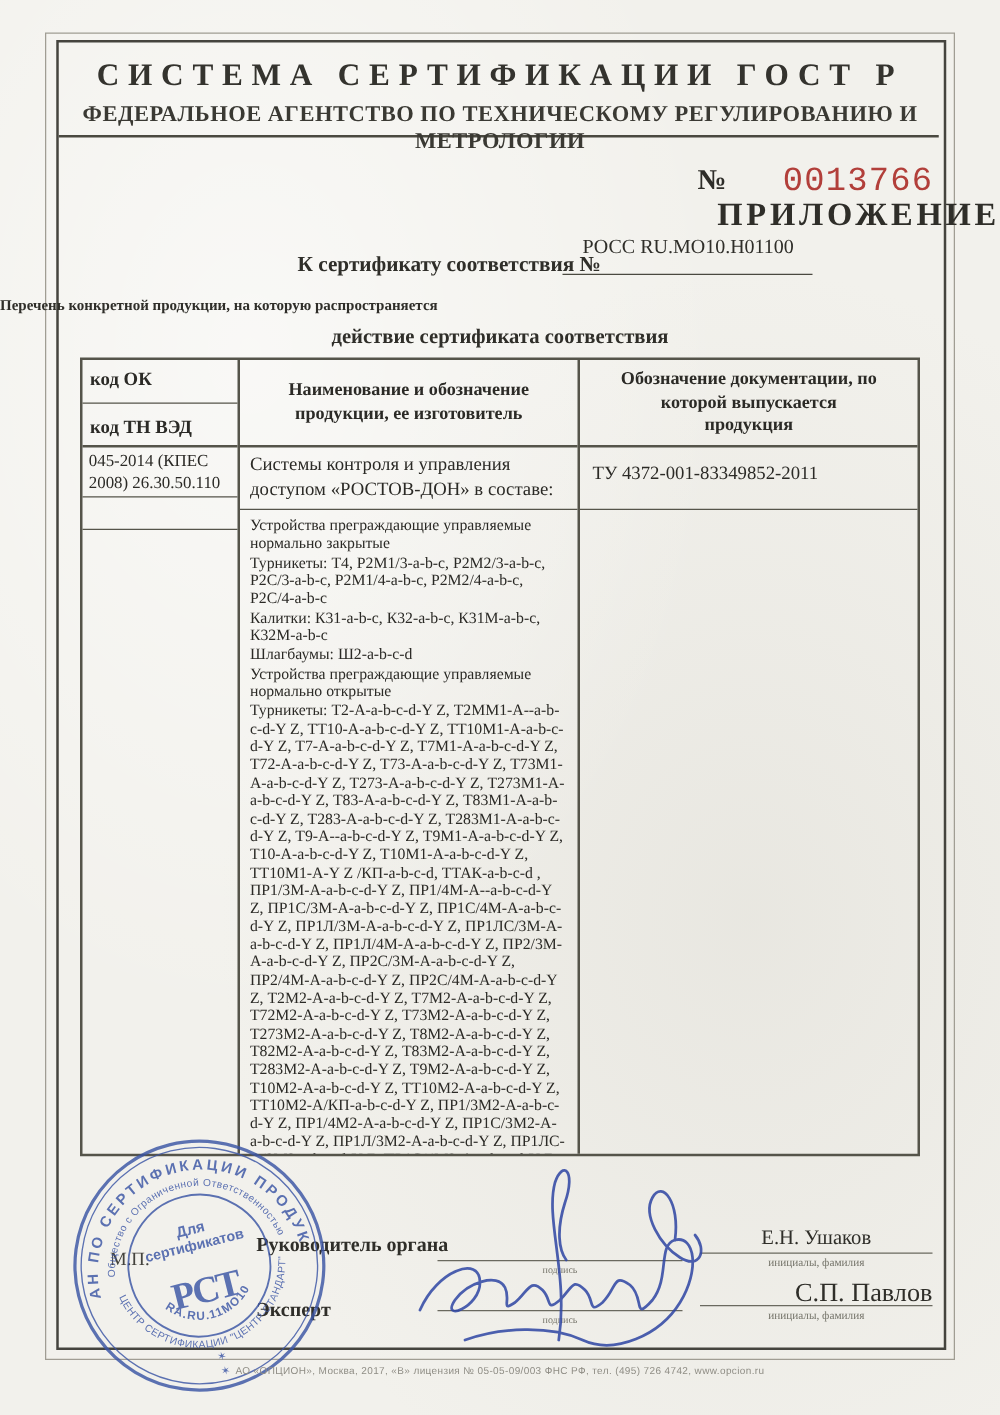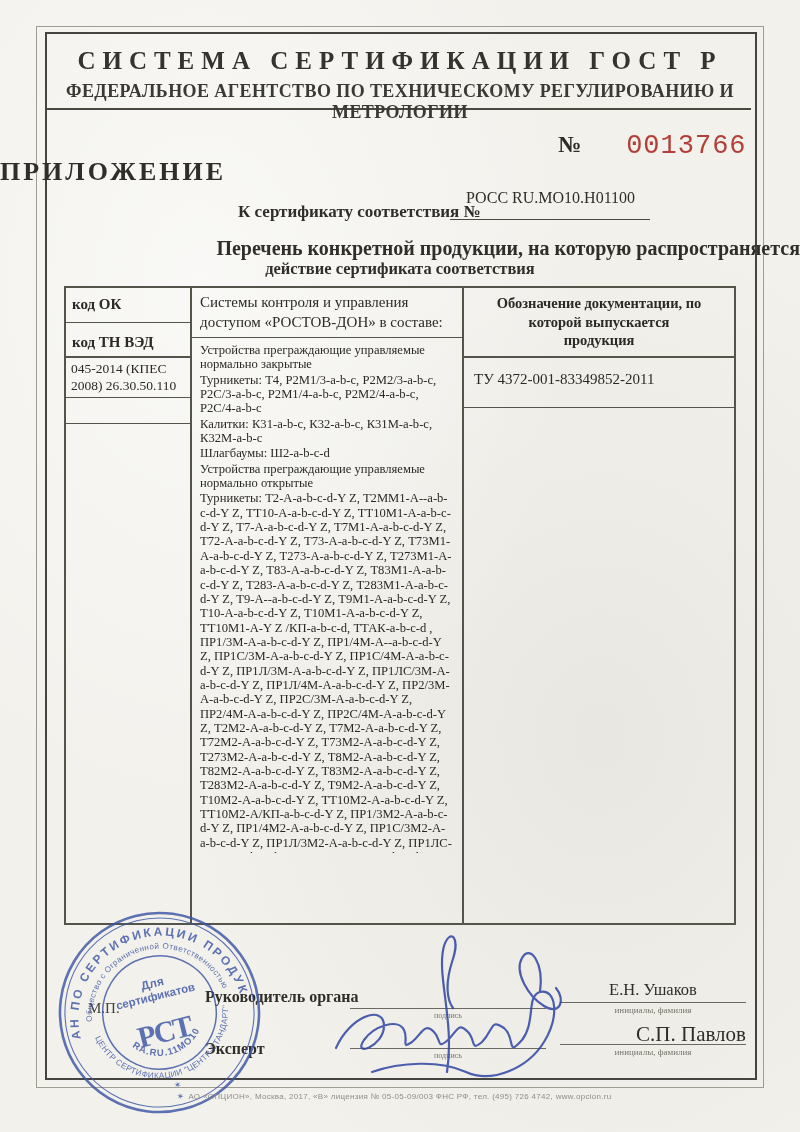--- a/index.html
+++ b/index.html
@@ -13,25 +13,25 @@
   }
   .abs { position:absolute; }
   .frame-outer { left:36px; top:26px; width:726px; height:1060px; border:1px solid #a09d93; }
   .frame-inner { left:45px; top:32px; width:708px; height:1044px; border:2px solid #45443e; }
   .header-sep  { left:47px; top:108px; width:704px; border-top:2px solid #4a4940; }
   .h1 { left:0; top:47px; width:100%; text-align:center; font-size:25px; font-weight:bold; letter-spacing:7px; color:#34332e; }
   .h2 { left:0; top:81px; width:100%; text-align:center; font-size:18px; font-weight:bold; letter-spacing:0.4px; color:#3a3933; }
   .doc-no { left:558px; top:131px; white-space:nowrap; }
   .doc-no .nsign { font-size:23px; font-weight:bold; color:#2e2d29; }
   .doc-no .digits { font-family:"Liberation Mono", monospace; font-size:27px; color:#b23f3a; letter-spacing:1px; vertical-align:-1px;margin-left:41px; }
-  .title { left:0; top:157px; width:100%; text-align:left; font-size:26px; font-weight:bold; letter-spacing:3px; color:#2f2e29; }
+  .title { left:0; top:157px; width:100%; text-align:right; font-size:26px; font-weight:bold; letter-spacing:3px; color:#2f2e29; }
   .cert-label { left:238px; top:202px; font-size:17px; font-weight:bold; color:#2f2e29; }
   .cert-value { left:448px; top:189px; width:205px; text-align:center; font-size:16px; color:#2f2e29; }
   .cert-line  { left:450px; top:219px; width:200px; border-top:1.5px solid #4a4940; }
-  .sub1 { left:0; top:237px; width:100%; text-align:right; font-size:20px; font-weight:bold; color:#2f2e29; }
+  .sub1 { left:0; top:237px; width:100%; text-align:left; font-size:12px; font-weight:bold; color:#2f2e29; }
   .sub2 { left:0; top:259px; width:100%; text-align:center; font-size:16.5px; font-weight:bold; color:#2f2e29; }
 
   .cert-table { left:64px; top:286px; width:672px; height:639px; border:2px solid #55544a; display:flex; box-sizing:border-box; }
   .cert-table * { box-sizing:border-box; }
   .col1 { width:126px; border-right:2px solid #55544a; }
   .col2 { width:272px; border-right:2px solid #55544a; }
   .col3 { flex:1; }
   .c1h1 { height:35px; border-bottom:1px solid #55544a; padding:8px 6px 0; font-size:15px; font-weight:600; }
   .c1h2 { height:35px; border-bottom:2px solid #55544a; padding:11px 6px 0; font-size:15px; font-weight:600; }
   .c1code { min-height:37px; border-bottom:1px solid #55544a; padding:3px 5px 2px; font-size:13.5px; line-height:1.25; }
@@ -87,20 +87,21 @@
   <div class="abs sub2">действие сертификата соответствия</div>
 
   <div class="abs cert-table">
     <div class="col1">
       <div class="c1h1">код ОК</div>
       <div class="c1h2">код ТН ВЭД</div>
       <div class="c1code">045-2014 (КПЕС 2008) 26.30.50.110</div>
       <div class="c1empty"></div>
     </div>
     <div class="col2">
+      <div class="colhead">Наименование и обозначение продукции, ее изготовитель</div>
       <div class="c2r1">Системы контроля и управления доступом «РОСТОВ-ДОН» в составе:</div>
       <div class="c2list">
         <p>Устройства преграждающие управляемые нормально закрытые</p>
         <p>Турникеты: Т4, Р2М1/3-a-b-c, Р2М2/3-a-b-c, Р2С/3-a-b-c, Р2М1/4-a-b-c, Р2М2/4-a-b-c, Р2С/4-a-b-c</p>
         <p>Калитки:  К31-a-b-c, К32-a-b-c, К31М-a-b-c, К32М-a-b-c</p>
         <p>Шлагбаумы: Ш2-a-b-c-d</p>
         <p>Устройства преграждающие управляемые нормально открытые</p>
         <p>Турникеты: Т2-А-a-b-c-d-Y Z, Т2ММ1-А--a-b-c-d-Y Z, ТТ10-А-a-b-c-d-Y Z, ТТ10М1-А-a-b-c-d-Y Z, Т7-А-a-b-c-d-Y Z, Т7М1-А-a-b-c-d-Y Z, Т72-А-a-b-c-d-Y Z, Т73-А-a-b-c-d-Y Z, Т73М1-А-a-b-c-d-Y Z,  Т273-А-a-b-c-d-Y Z, Т273М1-А-a-b-c-d-Y Z,  Т83-А-a-b-c-d-Y Z, Т83М1-А-a-b-c-d-Y Z, Т283-А-a-b-c-d-Y Z, Т283М1-А-a-b-c-d-Y Z, Т9-А--a-b-c-d-Y Z, Т9М1-А-a-b-c-d-Y Z, Т10-А-a-b-c-d-Y Z, Т10М1-А-a-b-c-d-Y Z, ТТ10М1-А-Y Z /КП-a-b-c-d, ТТАК-a-b-c-d , ПР1/3М-А-a-b-c-d-Y Z, ПР1/4М-А--a-b-c-d-Y Z, ПР1С/3М-А-a-b-c-d-Y Z, ПР1С/4М-А-a-b-c-d-Y Z, ПР1Л/3М-А-a-b-c-d-Y Z, ПР1ЛС/3М-А-a-b-c-d-Y Z, ПР1Л/4М-А-a-b-c-d-Y Z, ПР2/3М-А-a-b-c-d-Y Z, ПР2С/3М-А-a-b-c-d-Y Z, ПР2/4М-А-a-b-c-d-Y Z, ПР2С/4М-А-a-b-c-d-Y Z, Т2М2-А-a-b-c-d-Y Z, Т7М2-А-a-b-c-d-Y Z, Т72М2-А-a-b-c-d-Y Z, Т73М2-А-a-b-c-d-Y Z, Т273М2-А-a-b-c-d-Y Z, Т8М2-А-a-b-c-d-Y Z, Т82М2-А-a-b-c-d-Y Z, Т83М2-А-a-b-c-d-Y Z, Т283М2-А-a-b-c-d-Y Z, Т9М2-А-a-b-c-d-Y Z, Т10М2-А-a-b-c-d-Y Z, ТТ10М2-А-a-b-c-d-Y Z, ТТ10М2-А/КП-a-b-c-d-Y Z, ПР1/3М2-А-a-b-c-d-Y Z, ПР1/4М2-А-a-b-c-d-Y Z, ПР1С/3М2-А-a-b-c-d-Y Z, ПР1Л/3М2-А-a-b-c-d-Y Z, ПР1ЛС-А/3М2-a-b-c-d-Y Z, ПР1С/4М2-А-a-b-c-d-Y Z , ПР1Л/4М2-А-a-b-c-d-Y Z, ПР2/3М2-А-a-b-c-d-Y Z, ПР2С/3М2-А-a-b-c-d-Y Z, ПР2/4М2-А-a-b-c-d-Y Z,  ПР2С/4М2-А-a-b-c-d-Y Z</p>
       </div>
     </div>

